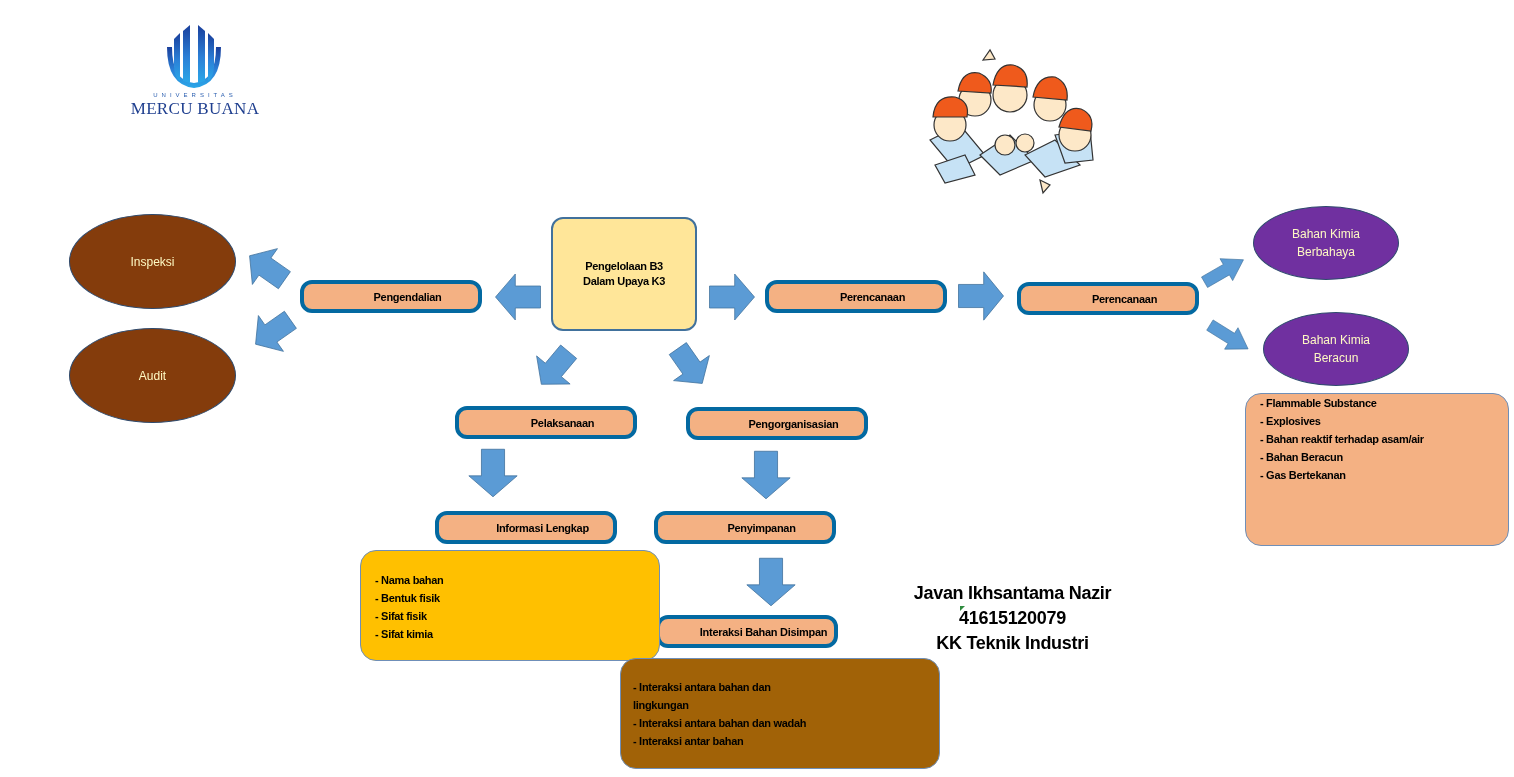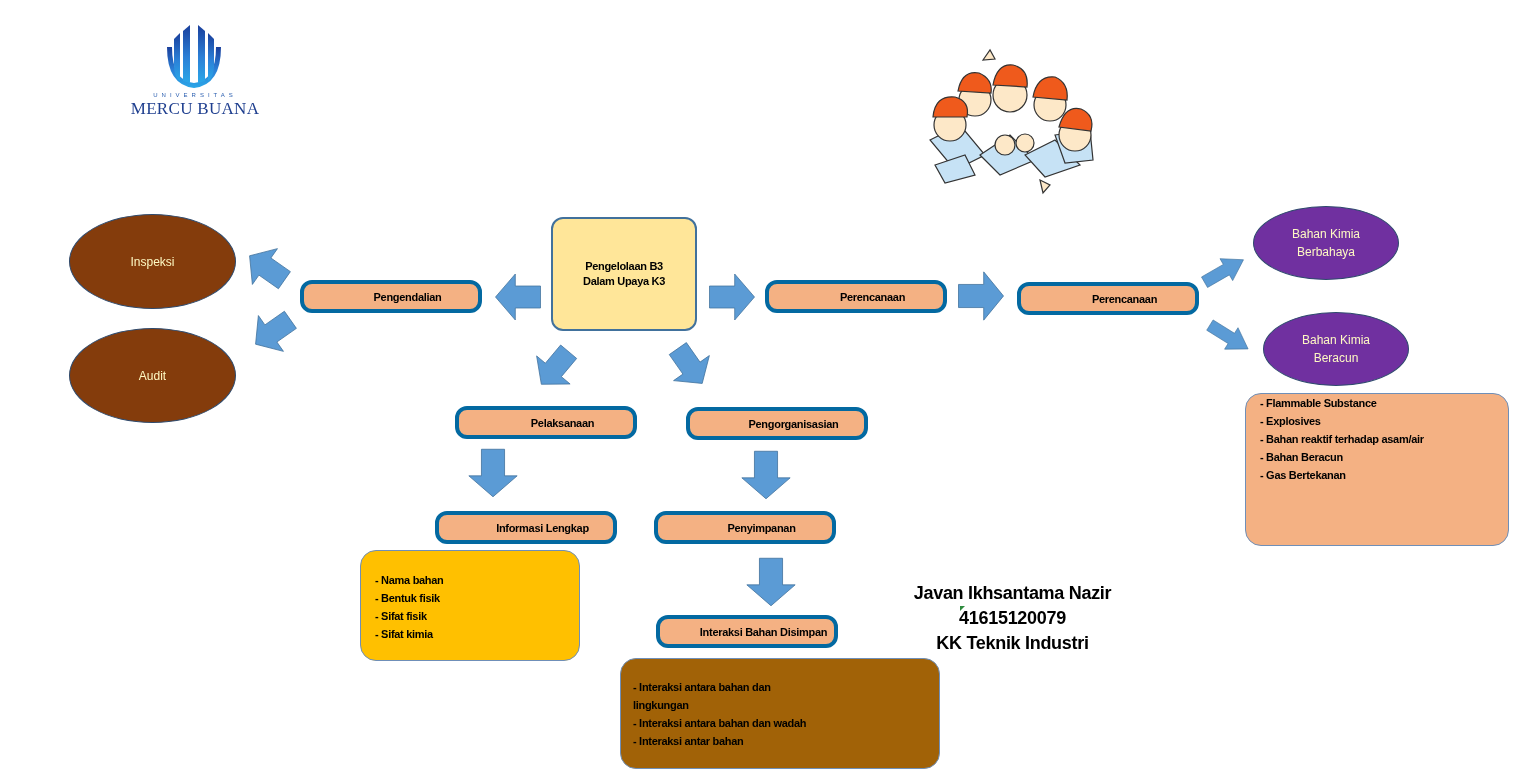--- a/index.html
+++ b/index.html
@@ -116,21 +116,21 @@
 
 <div class="info-box" style="left:1245px;top:393px;width:264px;height:153px;background:#f4b183;">
   <ul id="list-penggolongan">
       <li>- Flammable Substance</li>
       <li>- Explosives</li>
       <li>- Bahan reaktif terhadap asam/air</li>
       <li>- Bahan Beracun</li>
       <li>- Gas Bertekanan</li>
     </ul>
 </div>
-<div class="info-box" style="left:360px;top:550px;width:220px;height:111px;background:#ffc000;padding-top:20px;">
+<div class="info-box" style="left:360px;top:550px;width:300px;height:111px;background:#ffc000;padding-top:20px;">
   <ul id="list-informasi">
       <li>- Nama bahan</li>
       <li>- Bentuk fisik</li>
       <li>- Sifat fisik</li>
       <li>- Sifat kimia</li>
     </ul>
 </div>
 <div class="info-box" style="left:620px;top:658px;width:320px;height:111px;background:#a16207;padding-top:19px;padding-left:12px;">
   <ul id="list-interaksi">
       <li>- Interaksi antara bahan dan</li>

